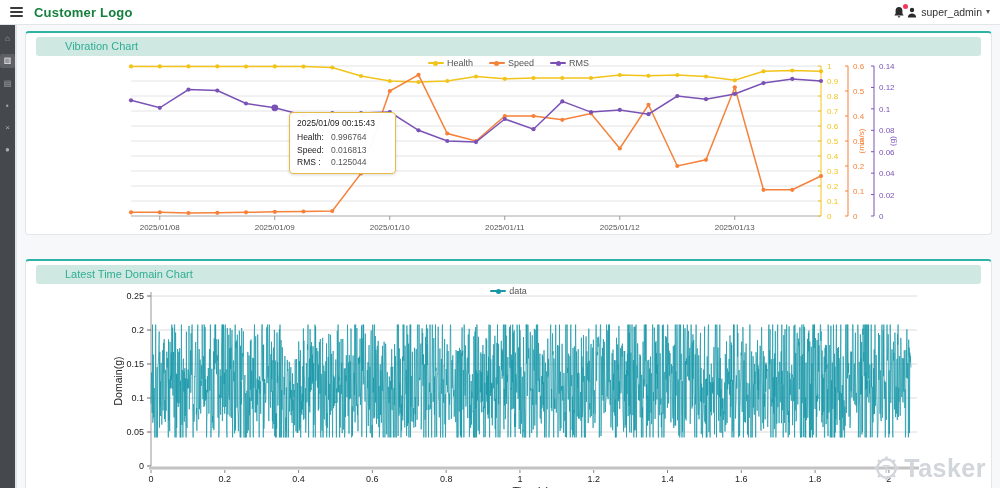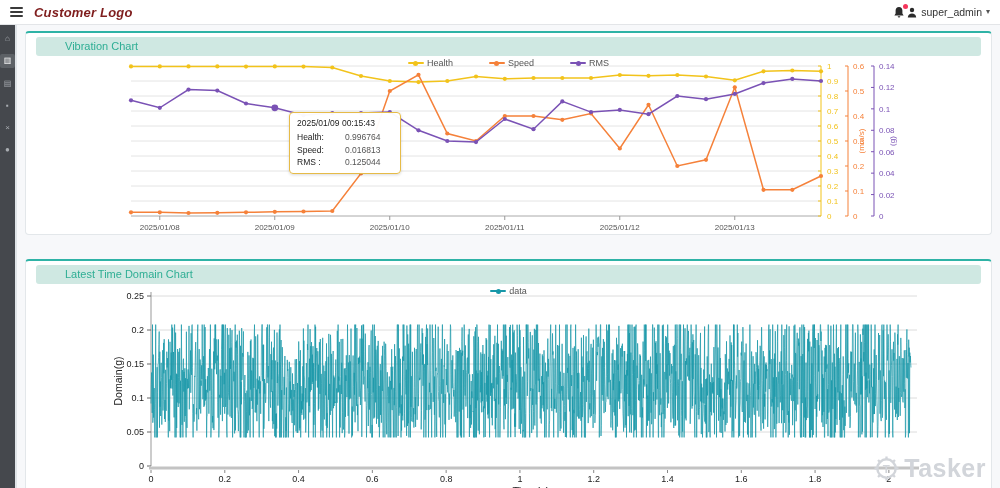--- a/index.html
+++ b/index.html
@@ -8,21 +8,21 @@
     background:#f7f8fa;font-family:"Liberation Sans",sans-serif;
   }
   
   .app-header{
     position:fixed;top:0;left:0;right:0;height:25px;background:#ffffff;
     border-bottom:1px solid #e3e5e8;display:flex;align-items:center;
     padding:0 10px;gap:11px;z-index:20;box-sizing:border-box;
   }
   .hamburger{width:13px;cursor:pointer;display:flex;flex-direction:column;gap:2px}
   .hamburger span{display:block;height:2px;background:#3a3a3a;border-radius:1px}
-  .brand{font-size:13px;font-weight:bold;font-style:italic;color:#7f1d1d;letter-spacing:.2px}
+  .brand{font-size:13px;font-weight:bold;color:#15803d;letter-spacing:.2px}
   .header-right{margin-left:auto;display:flex;align-items:center;gap:2px}
   .bell-wrap{position:relative;cursor:pointer;display:flex}
   .badge-dot{position:absolute;top:-2px;right:-3px;width:5px;height:5px;border-radius:50%;background:#f5365c}
   .user-menu{display:flex;align-items:center;gap:4px;cursor:pointer;font-size:10.5px;color:#333}
   .caret{font-size:8px;color:#555;line-height:1}
   
   .sidebar{
     position:fixed;top:25px;left:0;bottom:0;width:15px;background:#45484d;
     border-right:2px solid #e0e4e8;display:flex;flex-direction:column;
     align-items:center;padding-top:7px;gap:9px;z-index:15;
@@ -39,37 +39,37 @@
   .card + .card{margin-top:24px}
   .card-title{
     margin:4px 10px 0;height:19px;line-height:19px;background:#cfe8e2;color:#2fae94;
     font-size:11px;padding-left:29px;border-radius:3px;
   }
   .chartwrap{position:relative}
   #vib-wrap{height:178px}
   #td-wrap{height:218px}
   .legend{
     position:absolute;top:2px;left:0;right:0;display:flex;justify-content:center;
-    gap:36px;font-size:9px;color:#555;z-index:2;pointer-events:auto;
+    gap:16px;font-size:9px;color:#555;z-index:2;pointer-events:auto;
   }
   .legend-item{display:flex;align-items:center;gap:3px;cursor:pointer}
   .lg-marker{position:relative;width:16px;height:5px}
   .lg-marker i{position:absolute;left:0;right:0;top:1.5px;height:2px;border-radius:1px}
   .lg-marker b{position:absolute;left:5.5px;top:0;width:5px;height:5px;border-radius:50%}
   svg text{font-family:"Liberation Sans",sans-serif}
   
   .tooltip{
     position:absolute;left:263px;top:56px;background:rgba(255,255,255,.96);
     border:1px solid #e6bb48;border-radius:4px;padding:4px 20px 4px 7px;
     font-size:8.5px;color:#333;line-height:1.5;z-index:3;white-space:nowrap;
     box-shadow:0 1px 3px rgba(0,0,0,.15);
   }
   .tooltip .tt-time{color:#222;margin-bottom:1px}
   .tt-row{display:flex}
-  .tt-row .lab{width:48px;color:#222}
+  .tt-row .lab{width:34px;color:#222}
   .tt-row .val{color:#555}
   
   .watermark{
     position:fixed;right:14px;bottom:5px;display:flex;align-items:center;gap:5px;
     color:#d2d5da;font-weight:bold;font-size:25px;z-index:30;user-select:none;letter-spacing:.5px;
   }
 </style>
 </head>
 <body>
 

